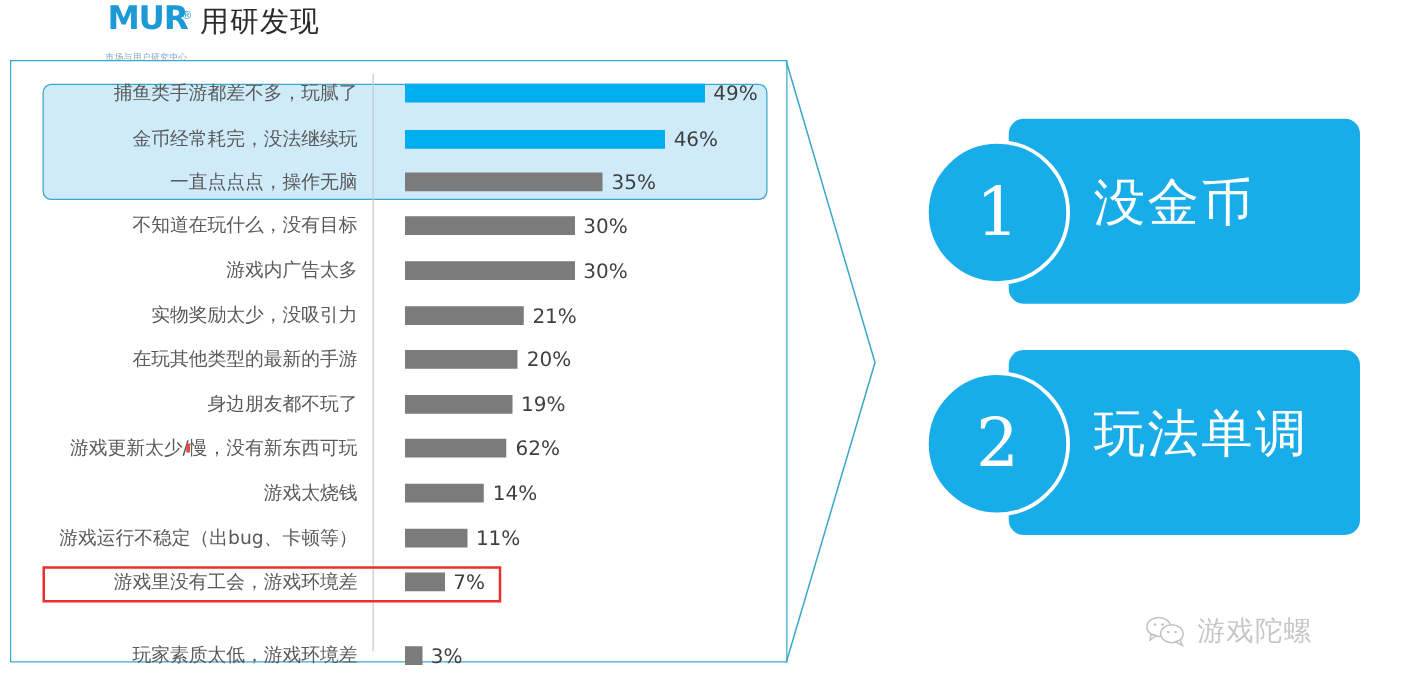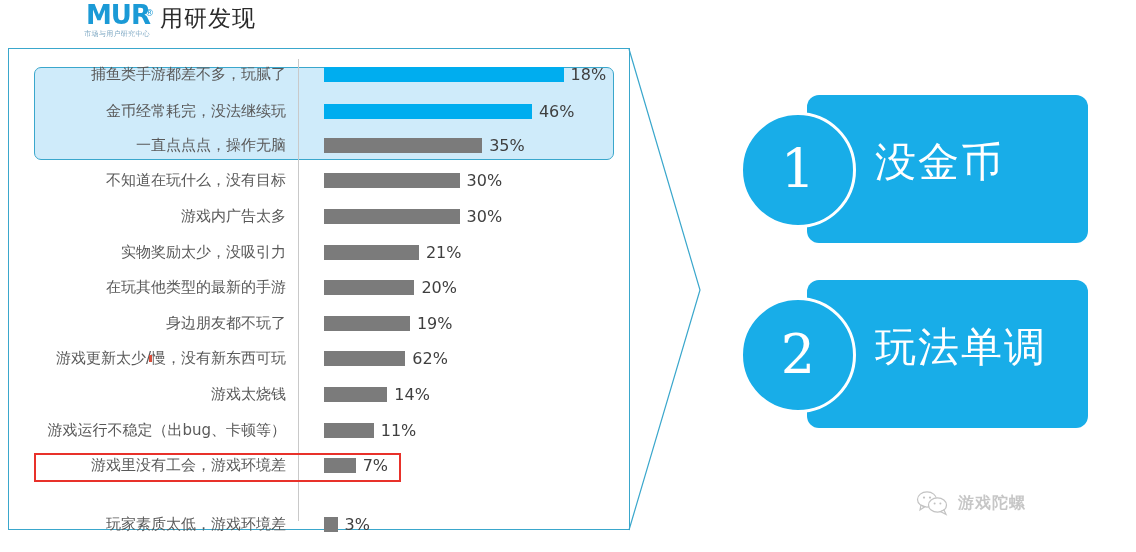--- a/index.html
+++ b/index.html
@@ -47,21 +47,21 @@
     top: -2px;
     right: -3px;
     font-size: 9px;
     font-weight: normal;
     color: #1B9AD6;
   }
   .logo-sub {
     font-size: 7px;
     color: #7FA9C4;
     letter-spacing: 0.3px;
-    margin-top: 1px;
+    margin-top: 13px;
     white-space: nowrap;
   }
   .header-title {
     position: absolute;
     left: 160px;
     top: 2px;
     font-size: 23px;
     color: #2b2b2b;
     letter-spacing: 1px;
     line-height: 32px;
@@ -226,25 +226,24 @@
     display: flex;
     align-items: center;
     opacity: 0.33;
   }
   .wm-icon {
     width: 34px;
     height: 26px;
     margin-right: 8px;
   }
   .wm-text {
-    font-size: 16px;
+    font-size: 22px;
     color: #555555;
     letter-spacing: 1px;
     white-space: nowrap;
-    font-weight: bold;
   }
 </style>
 </head>
 <body>
 
 <div id="page">
 
   <div class="header">
     <div class="logo-block">
       <div class="logo-mark">
@@ -257,21 +256,21 @@
   </div>
 
   <div class="chart-panel">
     <div class="highlight-box"></div>
     <div class="axis-line"></div>
     <div class="rows" id="rows">
         <div class="row" style="top: 10px;">
           <div class="row-label">捕鱼类手游都差不多，玩腻了</div>
           <div class="row-bar-wrap">
             <div class="bar accent" style="width: 239.56px;"></div>
-            <div class="row-value">18%</div>
+            <div class="row-value">49%</div>
           </div>
         </div>
         <div class="row" style="top: 47px;">
           <div class="row-label">金币经常耗完，没法继续玩</div>
           <div class="row-bar-wrap">
             <div class="bar accent" style="width: 207.92px;"></div>
             <div class="row-value">46%</div>
           </div>
         </div>
         <div class="row" style="top: 81.2px;">

